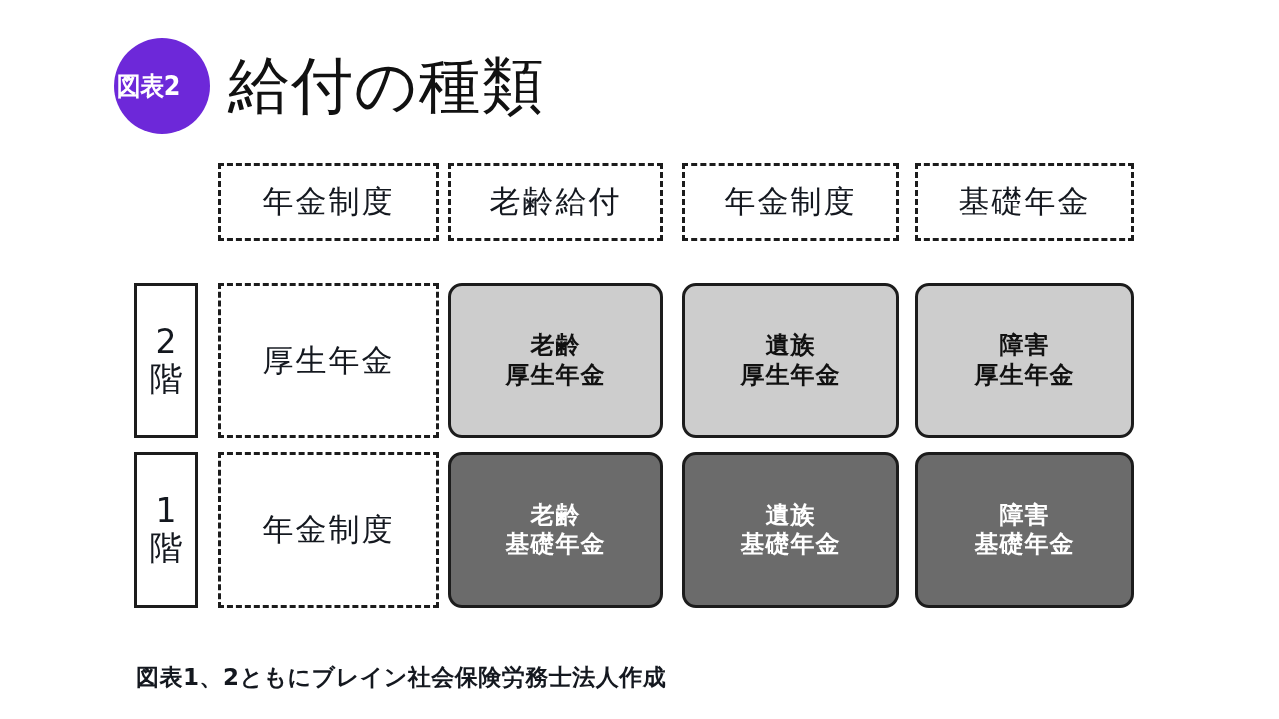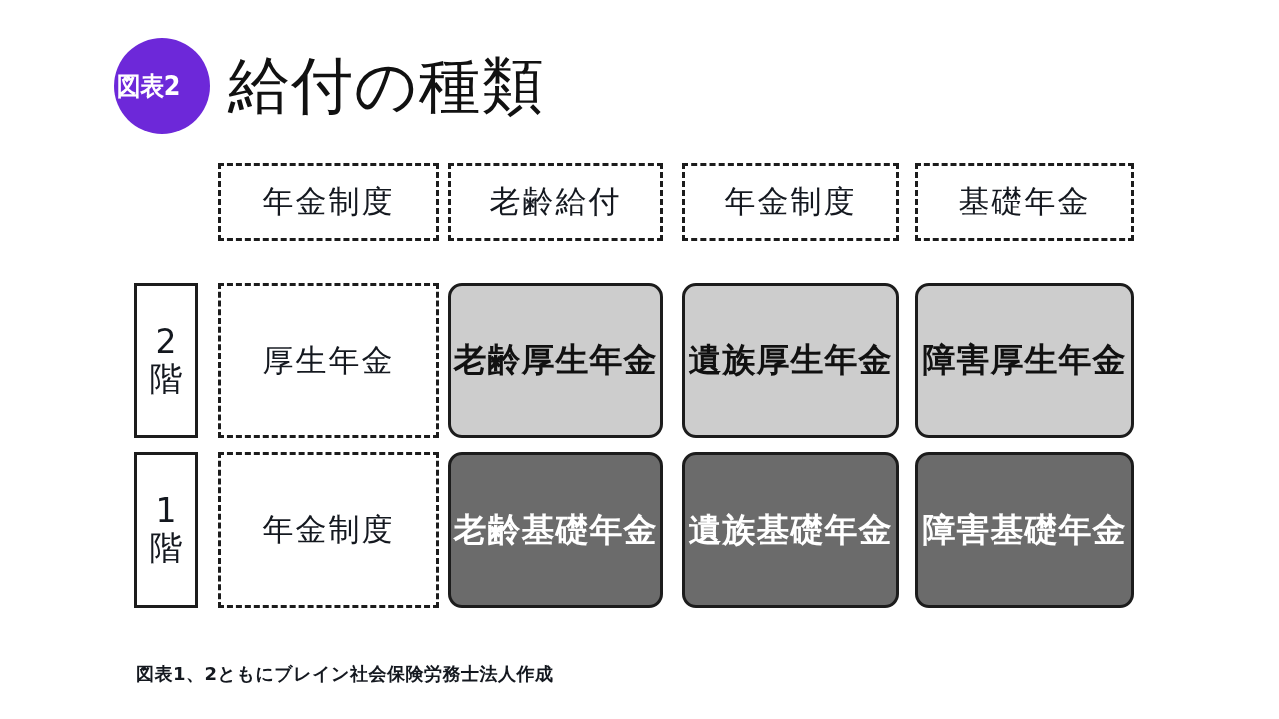--- a/index.html
+++ b/index.html
@@ -87,24 +87,25 @@
     font-size: 31px;
     letter-spacing: 2px;
     color: #14181f;
     left: 218px;
     width: 221px;
   }
 
   .benefit {
     border: 3px solid #1c1c1c;
     border-radius: 14px;
-    font-size: 33px;
+    font-size: 24px;
     line-height: 1.22;
     font-weight: bold;
     letter-spacing: 1px;
+    flex-direction: column;
   }
   .benefit.tier2 {
     background: #cdcdcd;
     color: #111111;
   }
   .benefit.tier1 {
     background: #6b6b6b;
     color: #ffffff;
   }
 
@@ -116,21 +117,21 @@
   .col-2 { left: 682px;  width: 217px; }
   .col-3 { left: 915px;  width: 219px; }
 
   .line { display: block; }
 
   
   #footnote {
     position: absolute;
     left: 136px;
     top: 662px;
-    font-size: 18px;
+    font-size: 23px;
     font-weight: bold;
     letter-spacing: 0.5px;
     color: #14181f;
     white-space: nowrap;
   }
 </style>
 </head>
 <body>
 
 <div id="title-block">

